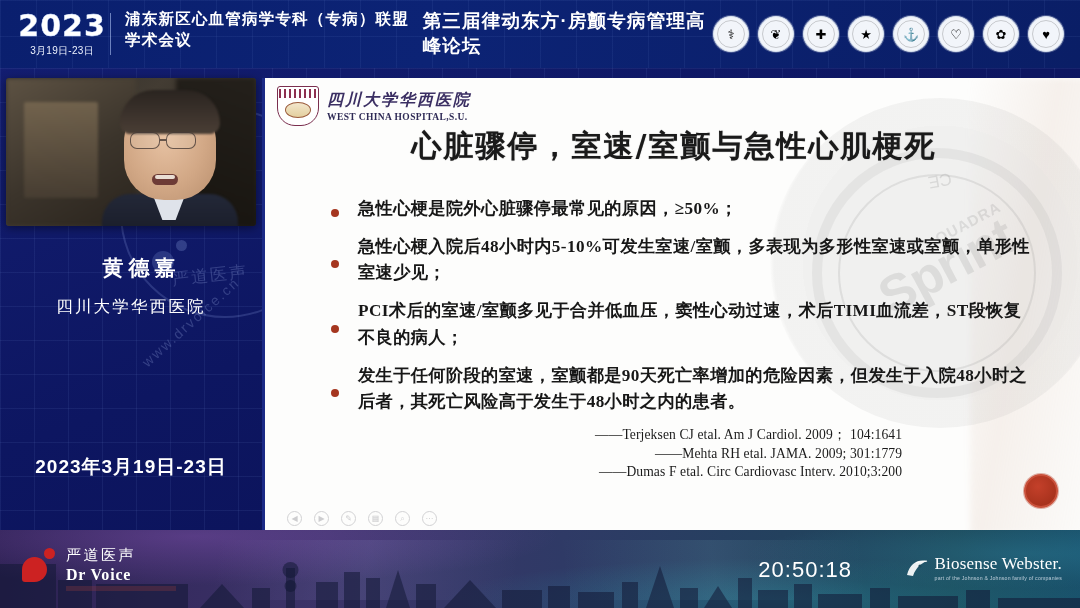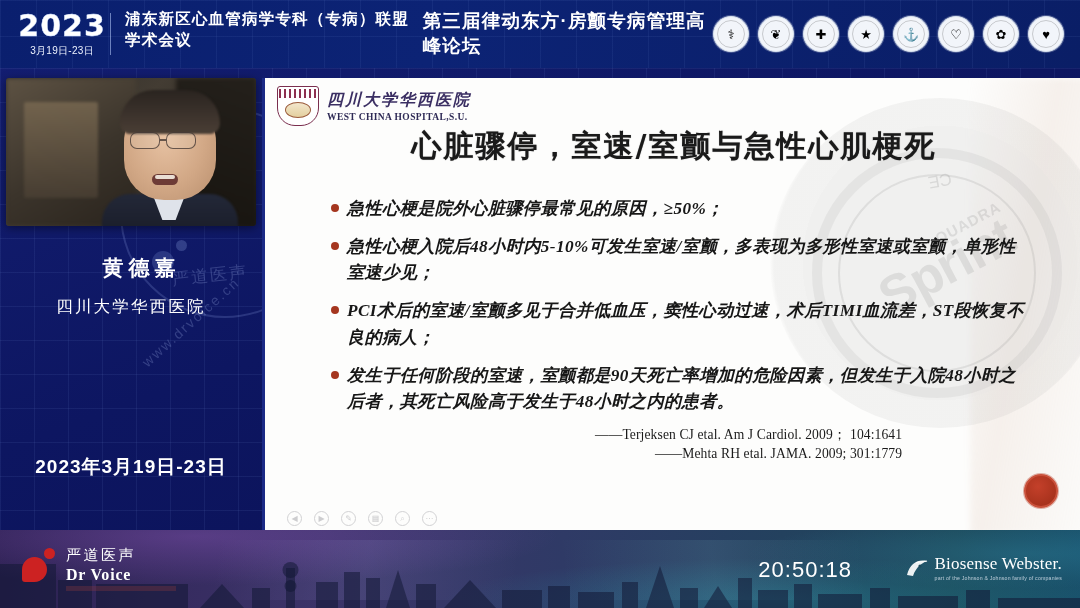--- a/index.html
+++ b/index.html
@@ -245,23 +245,22 @@
     font-size:30px; font-weight:bold; color:#1a1a1a;
     letter-spacing:2px;
     font-family:"DejaVu Sans", sans-serif;
     text-shadow:0 0 1px rgba(0,0,0,.4);
   }
 
   #bullets {
     position:absolute; left:66px; top:118px; width:700px;
   }
   .bullet {
-    display:flex; align-items:flex-start; gap:8px;
+    display:flex; align-items:center; gap:19px;
     margin-bottom:12px;
-    font-style:italic;
   }
   .bullet-dot {
     flex:0 0 auto; width:8px; height:8px; border-radius:50%;
     background:#a5361f; margin-top:8px;
   }
   .bullet-text {
     font-size:17.2px; line-height:1.52; color:#171717;
     font-family:"Liberation Serif", serif; font-weight:bold;
     letter-spacing:.4px;
   }
@@ -471,20 +470,21 @@
       </div>
       <div class="bullet">
         <div class="bullet-dot"></div>
         <div class="bullet-text">发生于任何阶段的室速，室颤都是90天死亡率增加的危险因素，但发生于入院48小时之后者，其死亡风险高于发生于48小时之内的患者。</div>
       </div>
     </div>
 
     <div id="citations">
       <div class="citation">——Terjeksen CJ etal. Am J Cardiol. 2009； 104:1641</div>
       <div class="citation">——Mehta RH etal. JAMA. 2009; 301:1779</div>
+      <div class="citation">——Dumas F etal. Circ Cardiovasc Interv. 2010;3:200</div>
     </div>
 
     <div id="slide-seal"></div>
 
     <div id="ppt-controls">
       <div class="ppt-btn">
           <span>◀</span>
         </div>
       <div class="ppt-btn">
           <span>▶</span>

